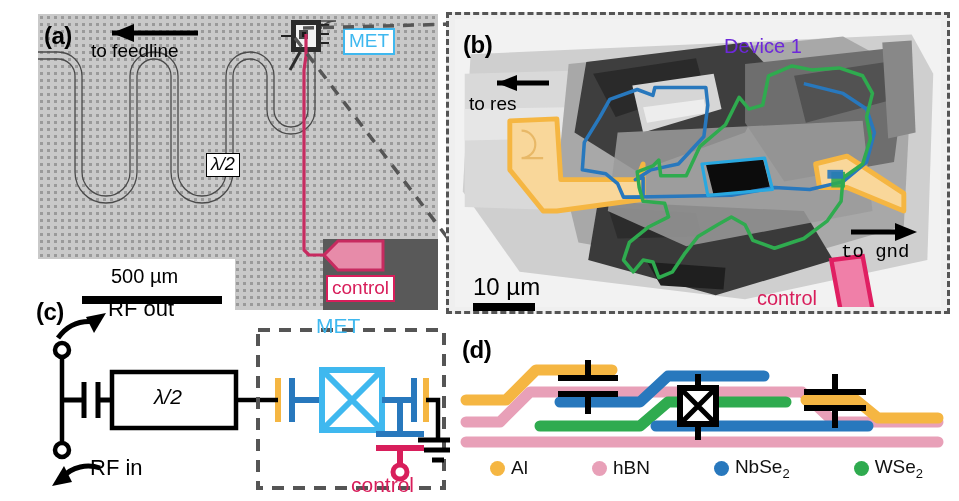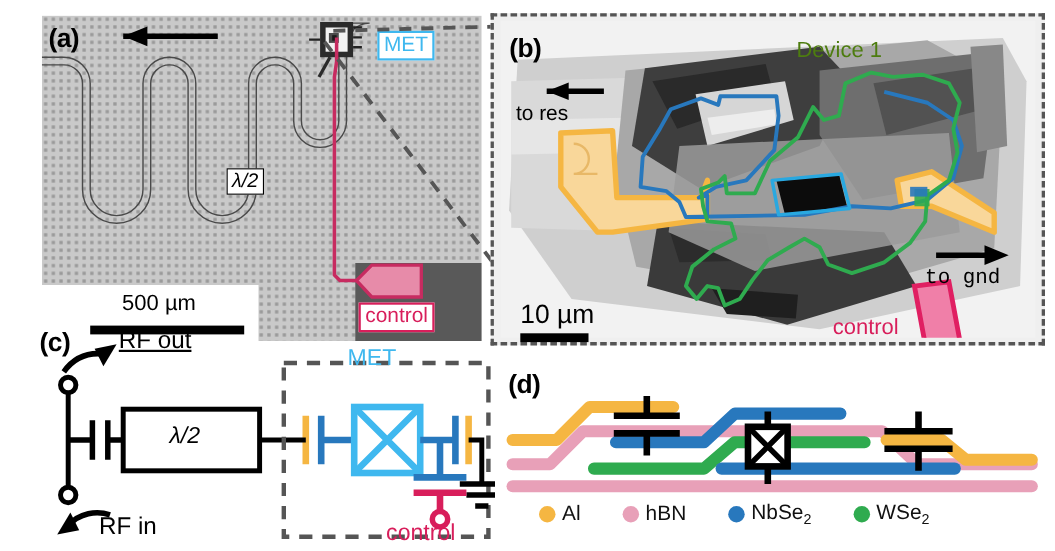--- a/index.html
+++ b/index.html
@@ -87,20 +87,21 @@
         <path d="M300,227 L345,227 L345,256 L300,256 L286,241 Z" fill="#e78ba9" stroke="#c72b60" stroke-width="3"></path>
       </g>
     </svg>
 
     <div class="abs a-label nosel" style="left:6px;top:8px;">(a)</div>
 
     <svg class="abs" style="left:52px;top:8px;" width="110" height="22">
       <path d="M108,11 H22" stroke="#000" stroke-width="5"></path>
       <path d="M22,11 L44,2 L44,20 Z" fill="#000"></path>
     </svg>
+    <div class="abs plain-txt nosel" style="left:53px;top:26px;">to feedline</div>
 
     <div class="abs nosel" style="left:168px;top:139px;">
       <span class="boxlabel lam">λ/2</span>
     </div>
 
     <div class="abs nosel" style="left:305px;top:14px;">
       <span class="boxlabel met">MET</span>
     </div>
 
     <div class="abs nosel" style="left:288px;top:261px;">
@@ -176,21 +177,21 @@
           <rect x="388" y="160" width="14" height="16" fill="#2fab4f" opacity="0.9"></rect>
           <rect x="384" y="158" width="16" height="9" fill="#2878bd" opacity="0.9"></rect>
 
           <path d="M388,250 L420,246 L430,300 L398,304 Z" fill="#f07fa8" stroke="#e01f62" stroke-width="4.5"></path>
         </g>
       </svg>
     </div>
 
     <div class="abs b-label nosel" style="left:14px;top:16px;">(b)</div>
 
-    <div class="abs nosel" style="left:275px;top:20px;font-size:20px;color:#4d7c0f;">Device 1</div>
+    <div class="abs nosel" style="left:275px;top:20px;font-size:20px;color:#6d28d9;">Device 1</div>
 
     <svg class="abs" style="left:34px;top:58px;" width="70" height="20">
       <path d="M66,10 H14" stroke="#000" stroke-width="5"></path>
       <path d="M14,10 L34,2 L34,18 Z" fill="#000"></path>
     </svg>
     <div class="abs plain-txt nosel" style="left:20px;top:78px;">to res</div>
 
     <svg class="abs" style="left:392px;top:206px;" width="80" height="22">
       <path d="M10,11 H62" stroke="#000" stroke-width="5"></path>
       <path d="M76,11 L54,2 L54,20 Z" fill="#000"></path>
@@ -257,22 +258,22 @@
         <path d="M414,150 H442"></path>
         <path d="M422,160 H434"></path>
       </g>
 
       <path d="M366,134 H414" stroke="#2878bd" stroke-width="6"></path>
       <path d="M366,148 H414" stroke="#d81e5b" stroke-width="6"></path>
       <path d="M390,148 V166" stroke="#d81e5b" stroke-width="6"></path>
       <circle cx="390" cy="172" r="7" fill="#fff" stroke="#d81e5b" stroke-width="5"></circle>
     </svg>
 
-    <div class="abs plain-txt nosel" style="left:98px;top:-4px;font-size:22px;text-decoration:underline;">RF out</div>
-    <div class="abs plain-txt nosel" style="left:80px;top:165px;font-size:22px;text-align:right;">RF in</div>
+    <div class="abs plain-txt nosel" style="left:98px;top:-4px;font-size:22px;">RF out</div>
+    <div class="abs plain-txt nosel" style="left:80px;top:155px;font-size:22px;text-align:right;">RF in</div>
     <div class="abs nosel" style="left:144px;top:85px;font-size:21px;font-style:italic;color:#000;">λ/2</div>
     <div class="abs nosel" style="left:306px;top:14px;font-size:21px;color:#3fb8ef;">MET</div>
     <div class="abs nosel" style="left:341px;top:173px;font-size:21px;color:#d81e5b;">control</div>
   </div>
 
   <div class="abs" id="panel-d">
 
     <div class="abs d-label nosel" style="left:10px;top:6px;">(d)</div>
 
     <svg class="abs" style="left:0;top:0;" width="500" height="125">
@@ -313,21 +314,21 @@
       </g>
 
       <g stroke="#000" stroke-width="6" fill="none">
         <path d="M352,62 H414"></path>
         <path d="M352,78 H414"></path>
         <path d="M383,44 V62"></path>
         <path d="M383,78 V98"></path>
       </g>
     </svg>
 
-    <div class="abs" style="left:38px;top:126px;width:450px;display:flex;gap:38px;align-items:center;">
+    <div class="abs" style="left:38px;top:126px;width:450px;display:flex;gap:64px;align-items:center;">
 
       <div class="legend-item">
         <span class="legend-dot" style="background:#f5b642"></span>
         <span class="legend-txt"><span>Al</span></span>
       </div>
 
       <div class="legend-item">
         <span class="legend-dot" style="background:#e8a0b8"></span>
         <span class="legend-txt"><span>hBN</span></span>
       </div>

